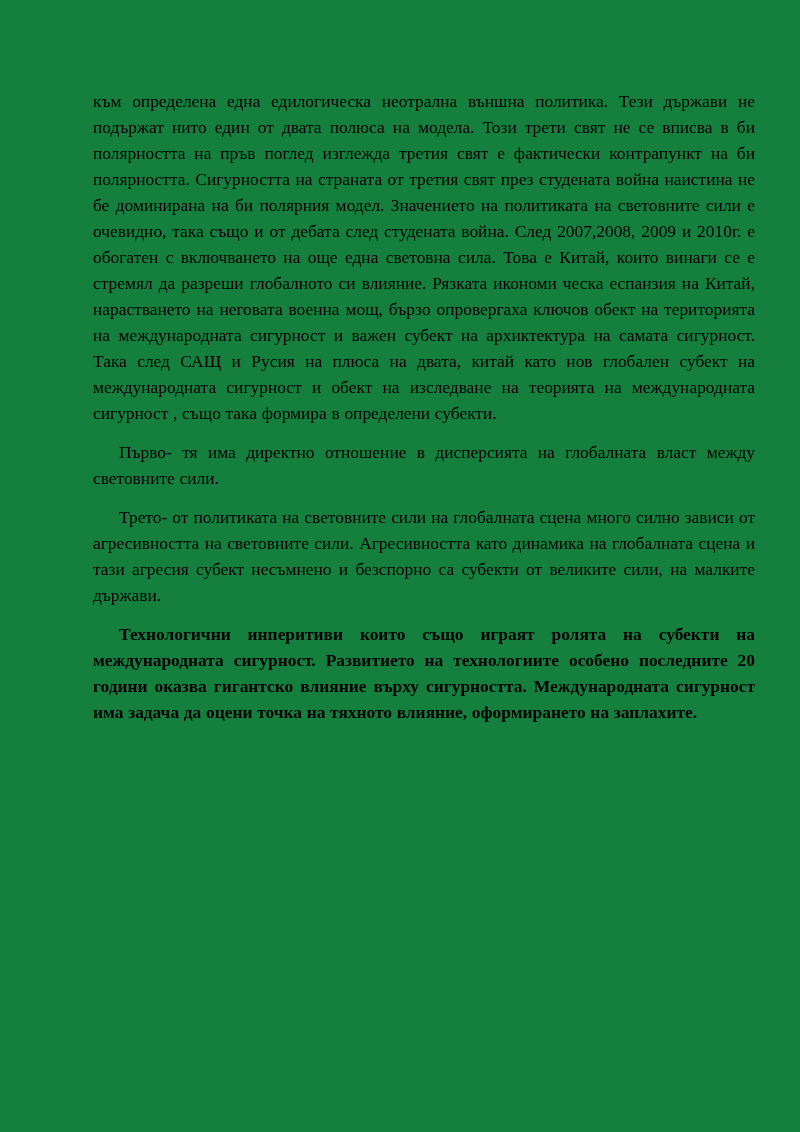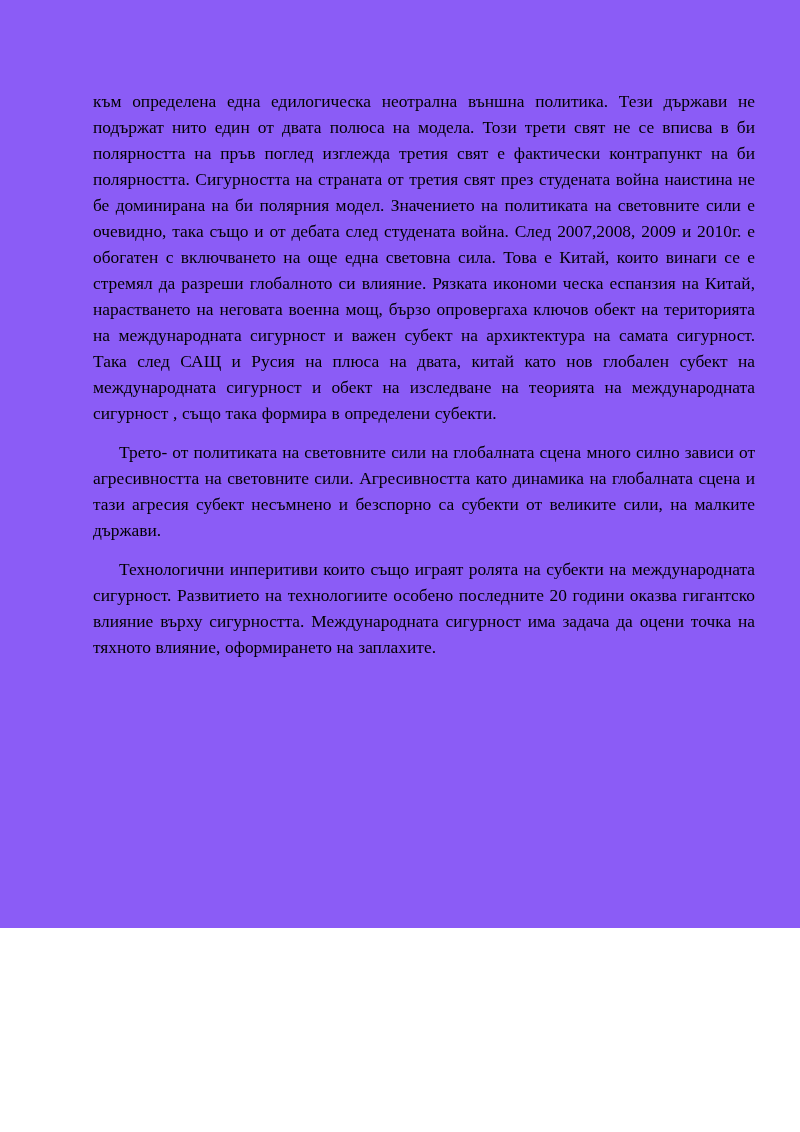--- a/index.html
+++ b/index.html
@@ -10,57 +10,59 @@
   body {
     width: 800px;
     height: 1132px;
     font-family: "Liberation Serif", "DejaVu Serif", serif;
     color: #000000;
     -webkit-font-smoothing: none;
   }
   .page {
     position: relative;
     width: 800px;
-    height: 928px;
-    background: #8b5cf6;
+    height: 1132px;
+    background: #15803d;
     box-sizing: border-box;
     overflow: hidden;
   }
   .text-column {
     position: absolute;
     left: 93px;
     top: 88px;
     width: 662px;
   }
   p.para {
     margin: 0 0 13px 0;
     font-size: 17.4px;
     line-height: 26px;
     text-align: justify;
     text-justify: inter-word;
     word-spacing: 0.02em;
     hyphens: none;
   }
   p.para:last-child {
     margin-bottom: 8px;
+    font-weight: bold;
   }
   p.indent {
     text-indent: 26px;
   }
   
 </style>
 </head>
 <body>
 
 <div class="page">
   <div class="text-column">
 
     <p class="para">към определена една едилогическа неотрална външна политика.  Тези държави не подържат нито един от двата полюса на модела. Този трети свят не се вписва в би полярността на пръв поглед изглежда третия свят   е фактически контрапункт на би полярността. Сигурността на страната от третия свят през студената война наистина не бе доминирана на би полярния модел. Значението на политиката на световните сили е очевидно, така също и от дебата след студената война. След 2007,2008, 2009 и 2010г. е обогатен с включването на още една световна сила. Това е Китай, които винаги се е стремял да разреши глобалното си влияние. Рязката икономи ческа еспанзия на Китай, нарастването на неговата военна мощ, бързо опровергаха ключов обект на територията на международната сигурност и важен субект на архиктектура  на самата сигурност. Така след САЩ и Русия на плюса на двата,  китай като нов глобален субект на международната сигурност и обект на изследване на теорията на международната сигурност , също така формира в определени субекти.</p>
 
 
+    <p class="para indent">Първо- тя има директно отношение в дисперсията на глобалната власт между световните сили.</p>
 
 
     <p class="para indent">Трето- от политиката на световните сили на глобалната сцена много силно зависи от агресивността на световните сили. Агресивността като динамика на глобалната сцена и тази агресия субект несъмнено и безспорно са субекти от великите сили, на малките държави.</p>
 
 
     <p class="para indent">Технологични инперитиви които също играят ролята на субекти на международната сигурност. Развитието на технологиите особено последните 20 години оказва гигантско влияние върху сигурността. Международната сигурност има задача да оцени точка на тяхното влияние, оформирането на заплахите.</p>
 
   </div>
 </div>
 

